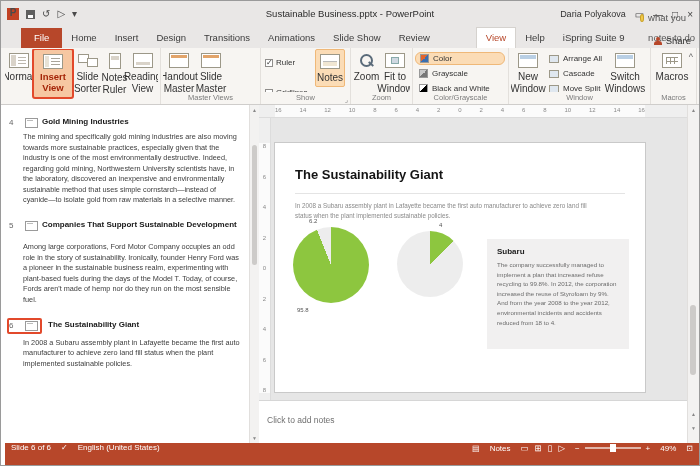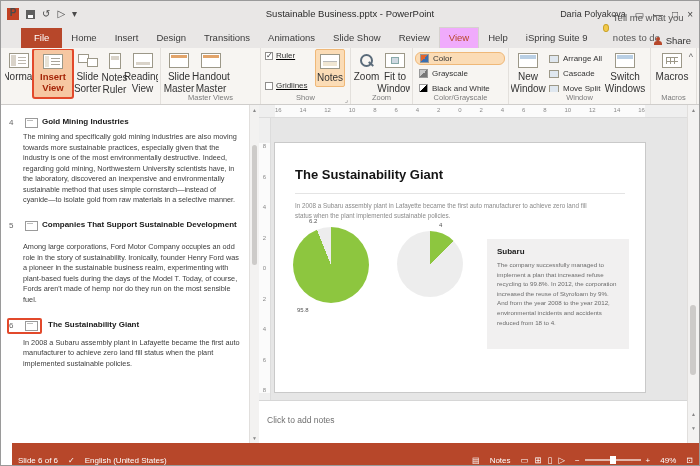--- a/index.html
+++ b/index.html
@@ -14,21 +14,21 @@
   .i-save { width:9px; height:9px; background:#5f5f5f; position:relative; }
   .i-save::after { content:""; position:absolute; left:2px; bottom:1px; width:5px; height:3px; background:#fff; }
   .wtitle { position:absolute; left:50%; top:0; transform:translateX(-50%); height:26px; line-height:26px; font-size:9.5px; color:#2b2b2b; white-space:nowrap; }
   .tright { position:absolute; right:6px; top:0; height:26px; display:flex; align-items:center; gap:9px; font-size:9px; color:#333; }
   .tright .wc { font-size:10px; color:#444; }
 
   
   .tabrow { position:absolute; top:26px; left:0; right:0; height:21px; background:#E9E7E6; display:flex; align-items:flex-end; }
   .tab { padding:0 9px; font-size:9.5px; color:#3b3b3b; line-height:20px; white-space:nowrap; }
   .tab.file { background:#B7472A; color:#fff; padding:0 13px;margin-left:20px; }
-  .tab.active { background:#f0abfc; color:#B7472A; border:1px solid #D5D2CE; border-bottom:none; }
+  .tab.active { background:#ffffff; color:#B7472A; border:1px solid #D5D2CE; border-bottom:none;margin-left:37px; }
   .tellme { display:flex; align-items:center; gap:4px; margin-left:6px; font-size:9.5px; color:#555; line-height:20px; }
   .bulb { width:8px; height:8px; border-radius:50%; background:#F2C94C; border:1px solid #C9A227; }
   .share { position:absolute; right:8px; bottom:2px; display:flex; align-items:center; gap:4px; font-size:9.5px; color:#333; }
   .person { width:8px; height:8px; position:relative; }
   .person::before { content:""; position:absolute; left:2.5px; top:0; width:4px; height:4px; border-radius:50%; background:#B7472A; }
   .person::after { content:""; position:absolute; left:0; bottom:0; width:8px; height:3.5px; border-radius:3px 3px 0 0; background:#B7472A; }
 
   
   .ribbon { position:absolute; top:47px; left:0; right:0; height:57px; background:#F7F5F2; border-bottom:1px solid #CFCDCB; display:flex; padding-left:2px; }
   .rgroup { position:relative; display:flex; flex-direction:column; border-right:1px solid #E3E0DC; padding:1px 2px 0; flex:none; }
@@ -51,21 +51,21 @@
   .ri-notesbtn::after { content:""; position:absolute; left:2px; right:2px; bottom:2px; height:4px; background:#f0e6d2; border-top:1px solid #bbb; }
   .ri-zoom { border:none; background:transparent; }
   .ri-zoom::before { content:""; position:absolute; left:3px; top:1px; width:9px; height:9px; border:2px solid #5a6b7a; border-radius:50%; }
   .ri-zoom::after { content:""; position:absolute; left:11px; top:10px; width:6px; height:2px; background:#5a6b7a; transform:rotate(40deg); }
   .ri-fit::after { content:""; position:absolute; left:5px; top:3px; right:5px; bottom:3px; background:#cfd8e2; border:1px solid #8aa; }
   .ri-window::before { content:""; position:absolute; left:1px; right:1px; top:1px; height:4px; background:#b9cfe4; }
   .ri-macros::after { content:""; position:absolute; left:3px; top:3px; right:3px; bottom:3px; background:repeating-linear-gradient(90deg,#9c9888 0 1px, transparent 1px 4px), repeating-linear-gradient(#9c9888 0 1px, transparent 1px 4px); }
   .caret { font-size:7px; color:#555; line-height:1; }
   .hl-btn { background:#F6C7A2; border:2px solid #E2492B; border-radius:3px; height:51px; margin-top:-1px; padding:2px 3px; z-index:5; }
   .hl-btn .blabel { color:#A42508; font-weight:bold; font-size:9.5px; }
-  .checks { display:flex; flex-direction:column; gap:19px; padding:1px 4px 0 2px; width:52px;text-decoration:underline; }
+  .checks { display:flex; flex-direction:column; gap:19px; padding:8px 4px 0 2px; width:52px; }
   .chk { display:flex; align-items:center; gap:3px; font-size:8px; color:#333; height:11px; white-space:nowrap; }
   .box { width:8px; height:8px; border:1px solid #8f8d8b; background:#fff; position:relative; flex:none; }
   .box.checked::after { content:"✓"; position:absolute; left:0px; top:-2px; font-size:8px; color:#333; }
   .toggled { background:#FBDCB6; border:1px solid #EFB878; }
   .stack { display:flex; flex-direction:column; gap:2px; padding-top:3px; }
   .rowbtn { display:flex; align-items:center; gap:4px; font-size:8px; color:#333; height:13px; padding:0 4px; border-radius:6px; white-space:nowrap; }
   .sw { width:9px; height:9px; border:1px solid #999; flex:none; }
   .sw-color { background:linear-gradient(135deg,#e2642d 50%,#3a6fb0 50%); }
   .sw-gray { background:linear-gradient(135deg,#c9c9c9 50%,#777 50%); }
   .sw-bw { background:linear-gradient(135deg,#fff 50%,#000 50%); }
@@ -114,21 +114,21 @@
   .ctitle { font-size:8px; font-weight:bold; color:#222; }
   .cbody { margin-top:4px; font-size:6.2px; color:#6b6b6b; line-height:1.55; }
 
   .vscroll { position:absolute; right:0; width:12px; top:0; bottom:0; background:#F3F2F1; border-left:1px solid #E1DFDD; }
   .vscroll .arr { position:absolute; left:0; width:100%; text-align:center; font-size:5px; color:#888; }
   .vscroll .thumb { position:absolute; left:2px; width:6px; top:200px; height:70px; background:#CDCBC9; border-radius:3px; }
   .notes { position:absolute; left:0; right:12px; top:295px; bottom:0; background:#fff; border-top:1px solid #D6D6D6; padding:8px 0 0 8px; }
   .notes span { font-size:8.5px; color:#707070; }
 
   
-  .statusbar { position:absolute; left:11px; right:0; bottom:0; height:22px; background:#B7472A; color:#fff; display:flex; align-items:flex-end; justify-content:space-between; padding:0 6px; }
+  .statusbar { position:absolute; left:4px; right:0; bottom:0; height:22px; background:#B7472A; color:#fff; display:flex; align-items:flex-start; justify-content:space-between; padding:0 6px; }
   .sb-left, .sb-right { display:flex; align-items:center; gap:10px; }
   .sb-left span, .sb-right span { font-size:8px; color:#fff; white-space:nowrap; }
   .sb-views { display:flex; gap:6px; align-items:center; }
   .sb-views span { font-size:8.5px; }
   .zoomwrap { display:flex; align-items:center; gap:5px; }
   .ztrack { position:relative; width:56px; height:2px; background:rgba(255,255,255,.6); }
   .zthumb { position:absolute; left:46%; top:-3px; width:6px; height:8px; background:#fff; }
 </style>
 </head>
 <body>
@@ -199,25 +199,25 @@
           <div class="ricon ri-reading"></div>
           <div class="blabel">Reading View</div>
         </div>
       </div>
     </div>
 
     <div class="rgroup" style="width:100px;">
       <div class="rbtns">
         <div class="bigbtn" style="width:32px;">
           <div class="ricon ri-master"></div>
-          <div class="blabel">Slide Master</div>
+          <div class="blabel">Handout Master</div>
         </div>
         <div class="bigbtn" style="width:32px;">
           <div class="ricon ri-master"></div>
-          <div class="blabel">Handout Master</div>
+          <div class="blabel">Slide Master</div>
         </div>
       </div>
       <div class="glabel">Master Views</div>
     </div>
 
     <div class="rgroup" style="width:90px;">
       <div class="rbtns">
         <div class="checks">
           <label class="chk">
             <span class="box checked"></span>

